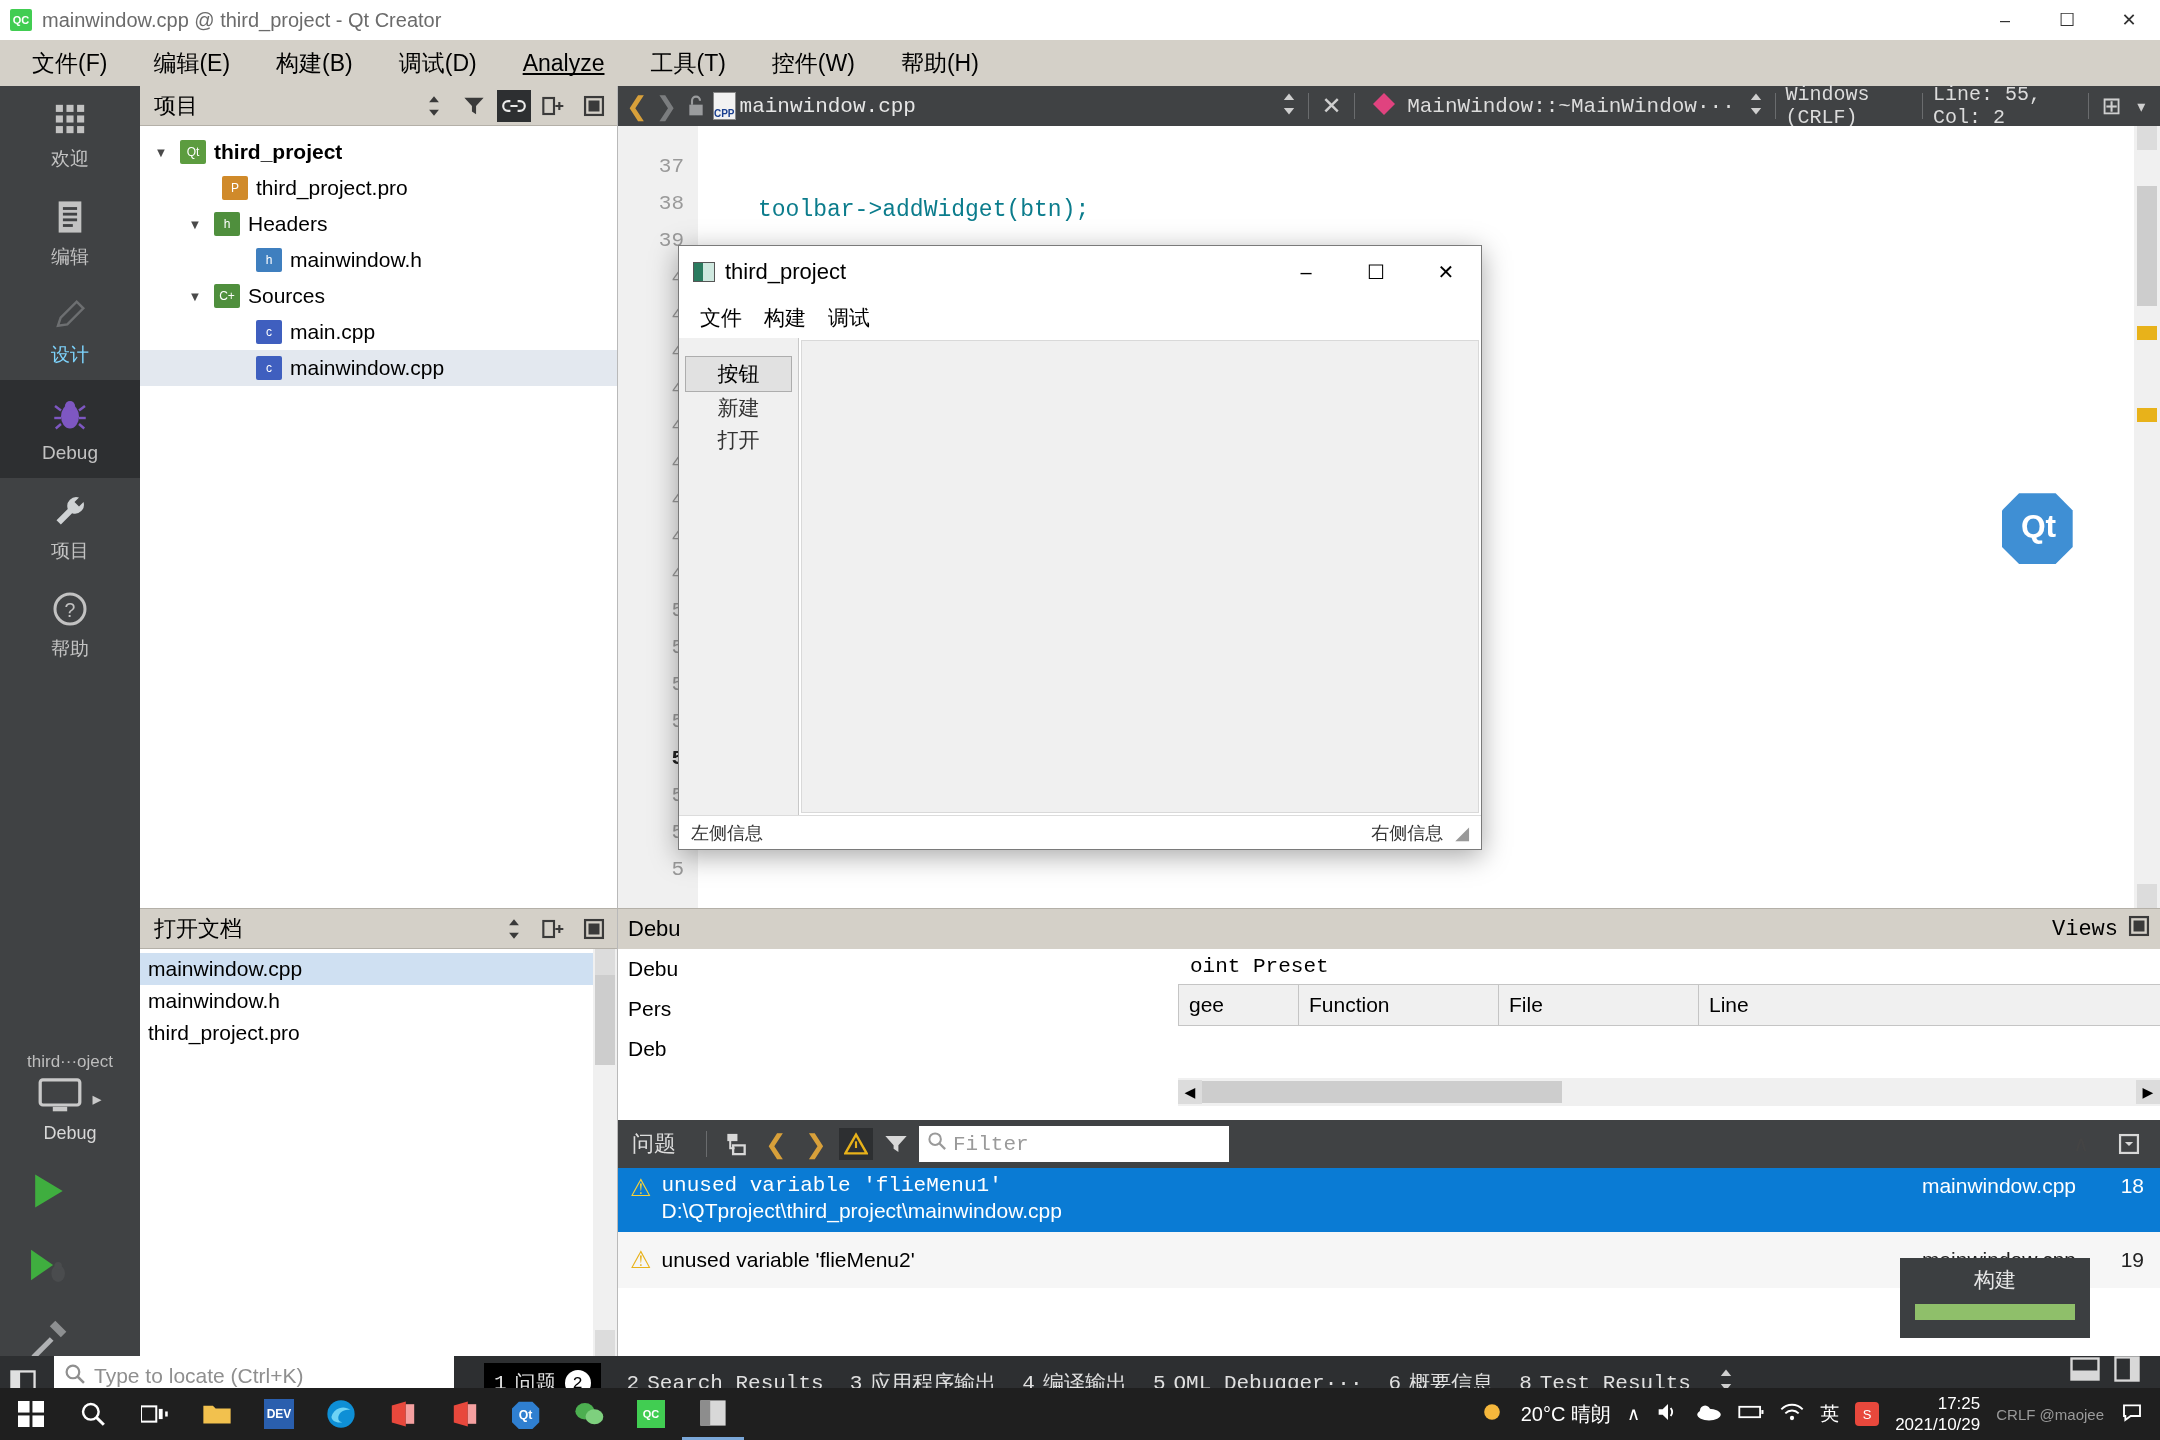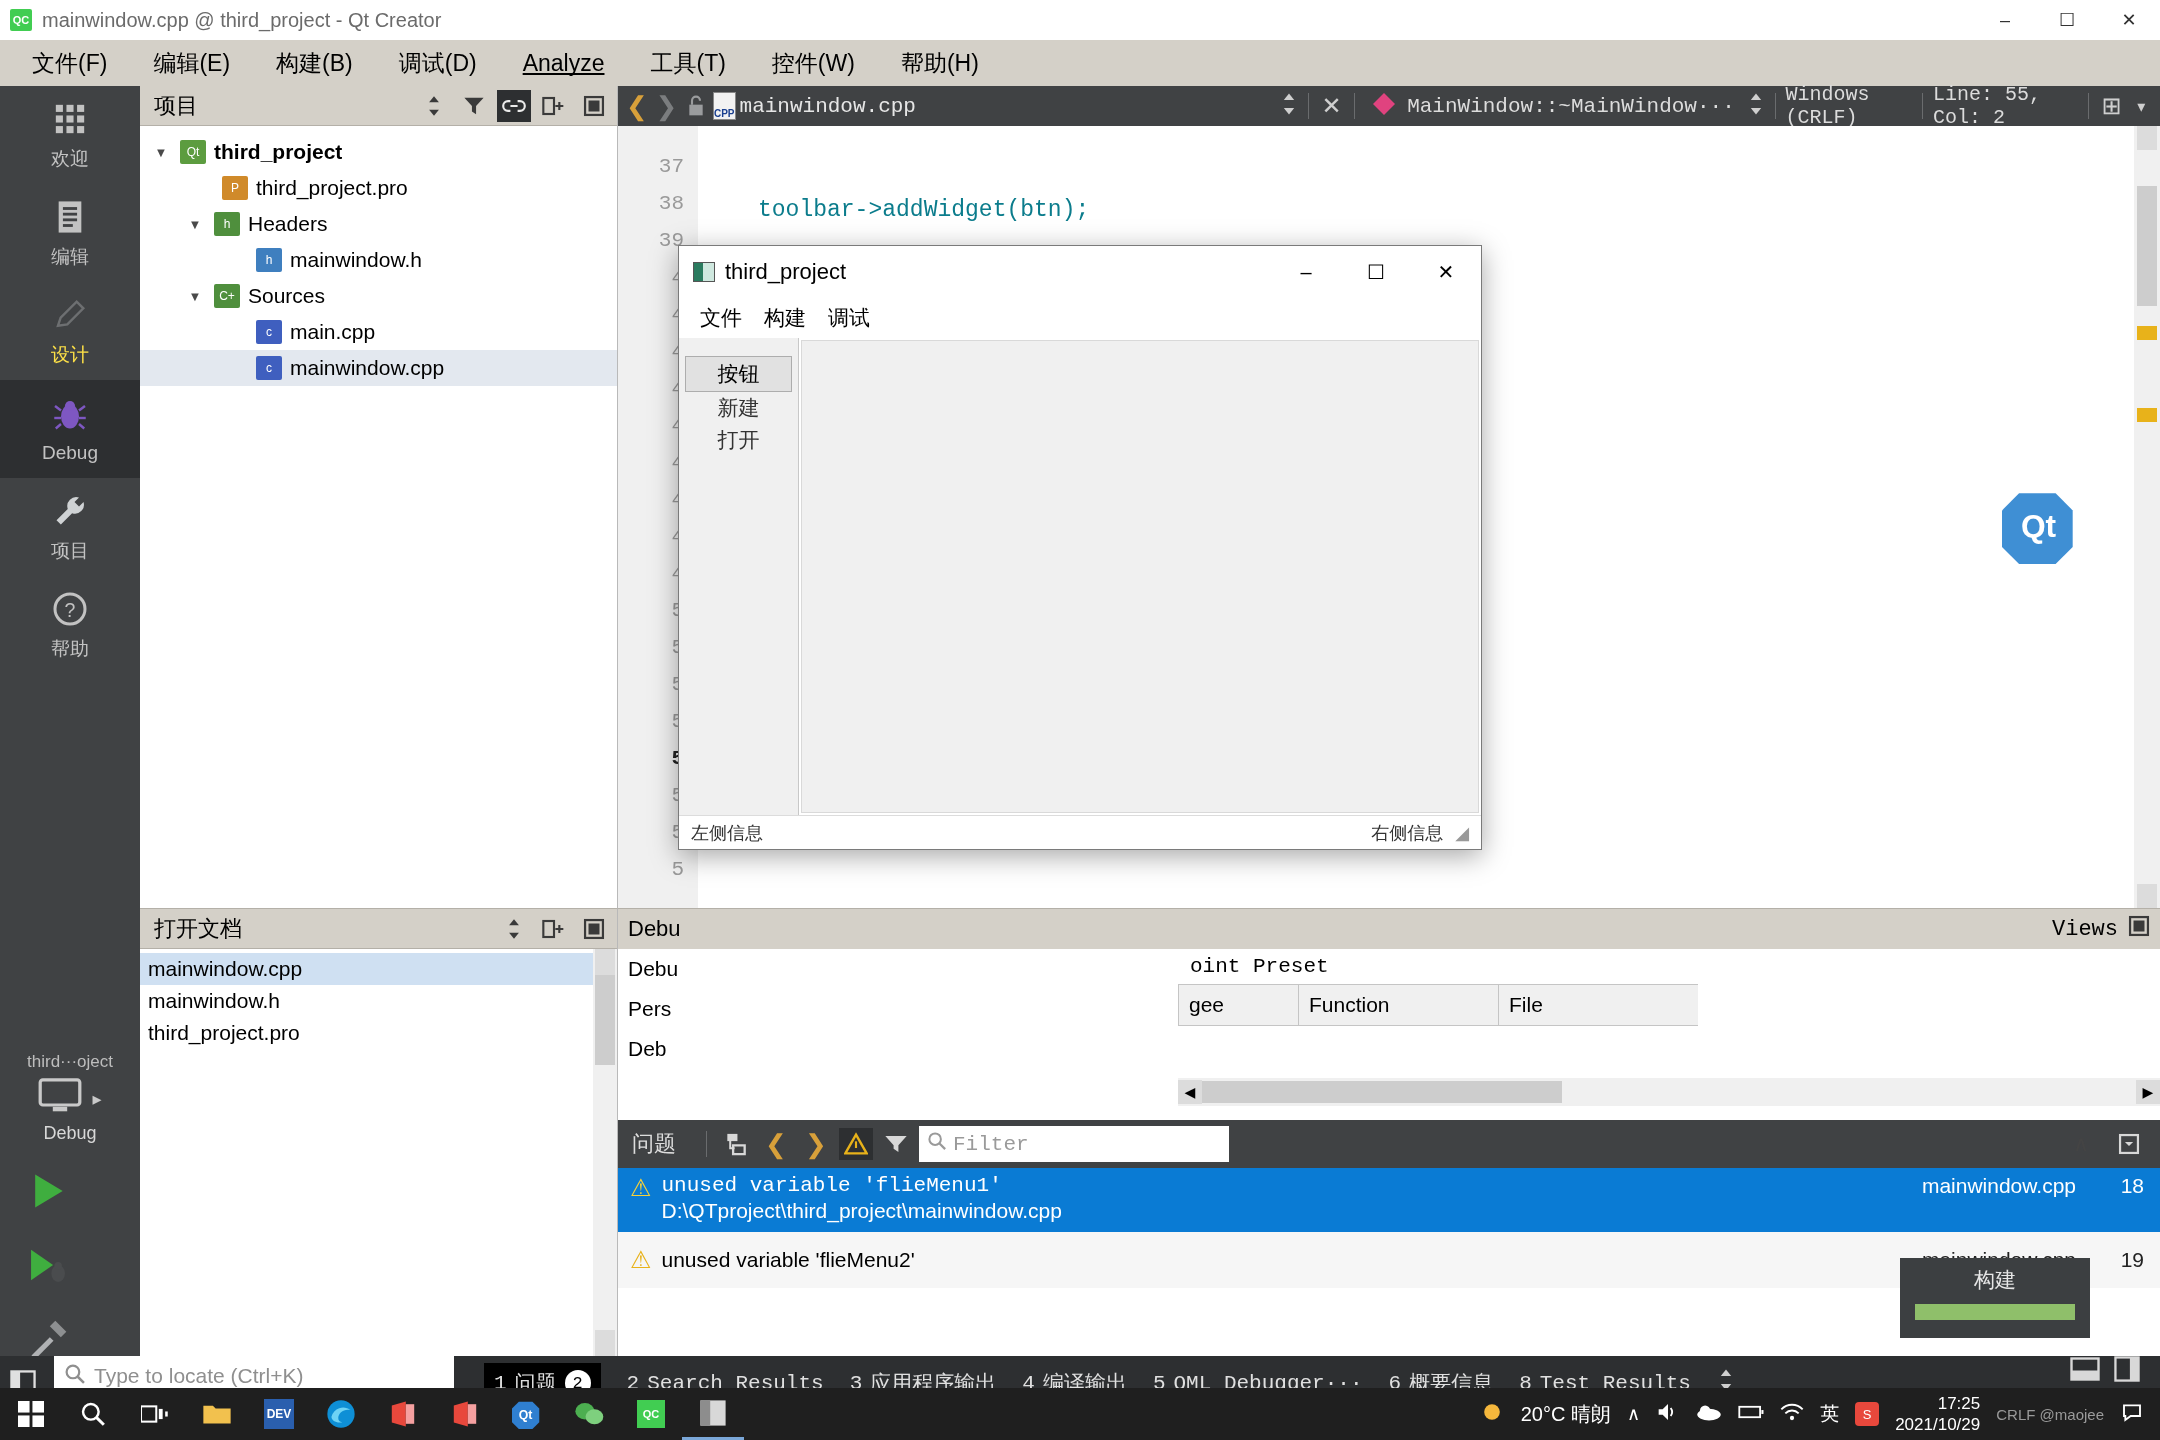--- a/index.html
+++ b/index.html
@@ -43,21 +43,21 @@
   .modebar {
     position:absolute; left:0; top:86px; width:140px; height:1270px;
     background:#404244;
   }
   .mode {
     width:140px; height:98px; display:flex; flex-direction:column;
     align-items:center; justify-content:center; color:#c2c2c2; gap:6px;
   }
   .mode.active { background:#2d2f31; }
   .mode .mlabel { font-size:19px; }
-  .mode.dim { color:#fde047; }
+  .mode.dim { color:#7dd3fc; }
   .mode-ico { width:42px; height:42px; display:flex; align-items:center; justify-content:center; }
 
   .runbar { position:absolute; left:0; top:960px; width:140px; }
   .kit-box {
     width:140px; padding:6px 0 10px 0; display:flex; flex-direction:column; align-items:center;
     color:#c9c9c9;
   }
   .kit-name { font-size:17px; color:#bdbdbd; }
   .kit-sub  { font-size:18px; color:#d8d8d8; margin-top:4px; }
 
@@ -565,20 +565,21 @@
         <div>Debu</div>
         <div>Pers</div>
         <div>Deb</div>
       </div>
       <div class="dd-right-pane">
         <div class="bp-title">oint Preset</div>
         <div class="bp-cols">
           <div class="bp-col" style="width:120px;">gee</div>
           <div class="bp-col" style="width:200px;">Function</div>
           <div class="bp-col" style="width:200px;">File</div>
+          <div class="bp-col" style="flex:1;">Line</div>
         </div>
         <div class="hscroll" style="margin-top:52px;">
           <div style="width:24px;height:24px;background:#dcdcdc;display:flex;align-items:center;justify-content:center;font-size:14px;">◀</div>
           <div class="thumb" style="width:360px;"></div>
           <div style="margin-left:auto;width:24px;height:24px;background:#dcdcdc;display:flex;align-items:center;justify-content:center;font-size:14px;">▶</div>
         </div>
       </div>
     </div>
   </div>
 

